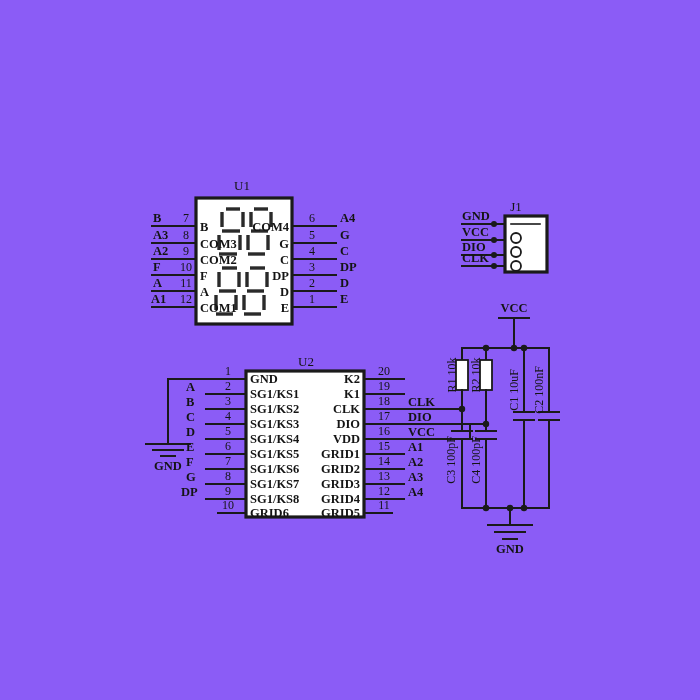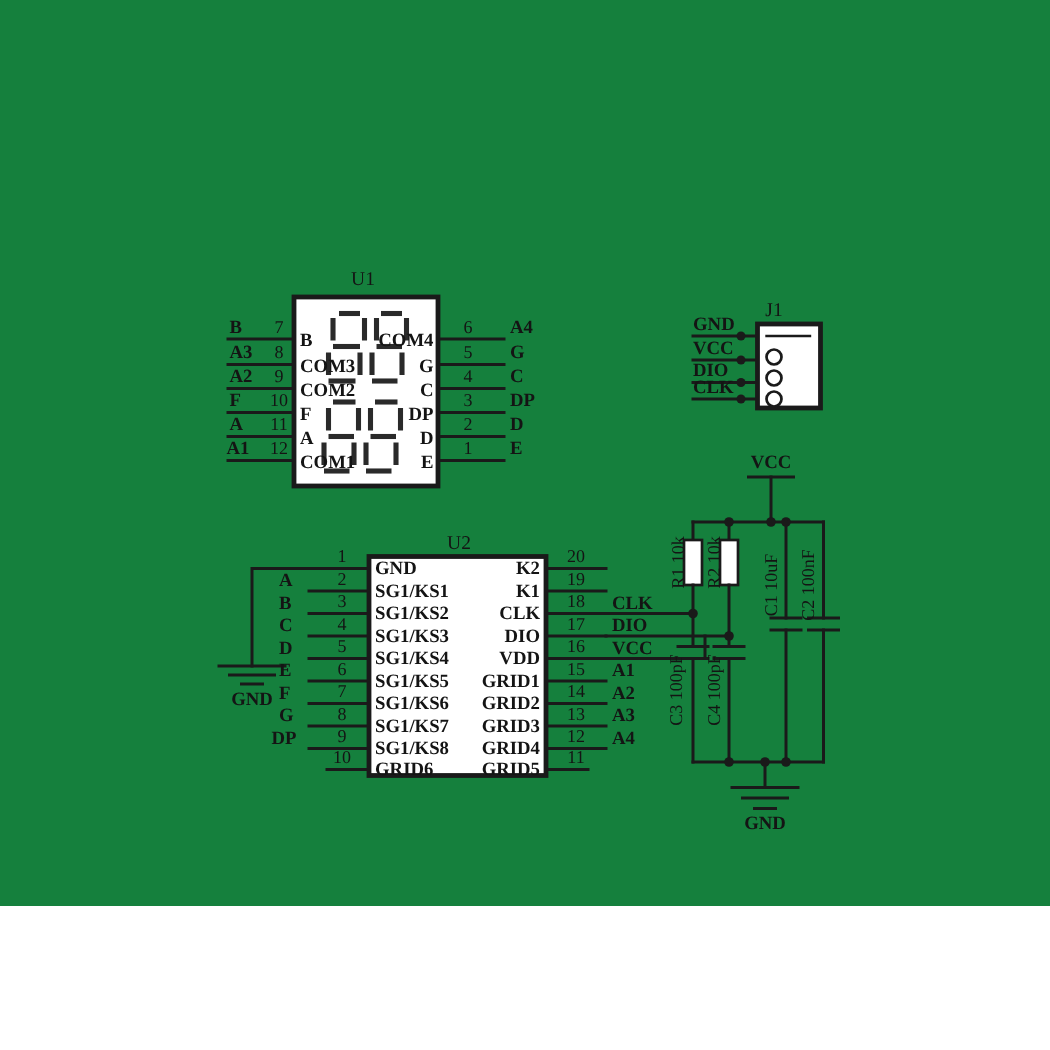--- a/index.html
+++ b/index.html
@@ -3,22 +3,22 @@
 <meta charset="utf-8">
 <style>
   html, body {
     margin: 0;
     padding: 0;
     background: #ffffff;
   }
   #canvas {
     position: relative;
     width: 700px;
-    height: 604px;
-    background: #15803d;
+    height: 700px;
+    background: #8b5cf6;
     font-family: "Liberation Serif", "DejaVu Serif", serif;
     overflow: hidden;
   }
   svg.schematic {
     position: absolute;
     left: 0;
     top: 0;
     width: 700px;
     height: 700px;
   }

